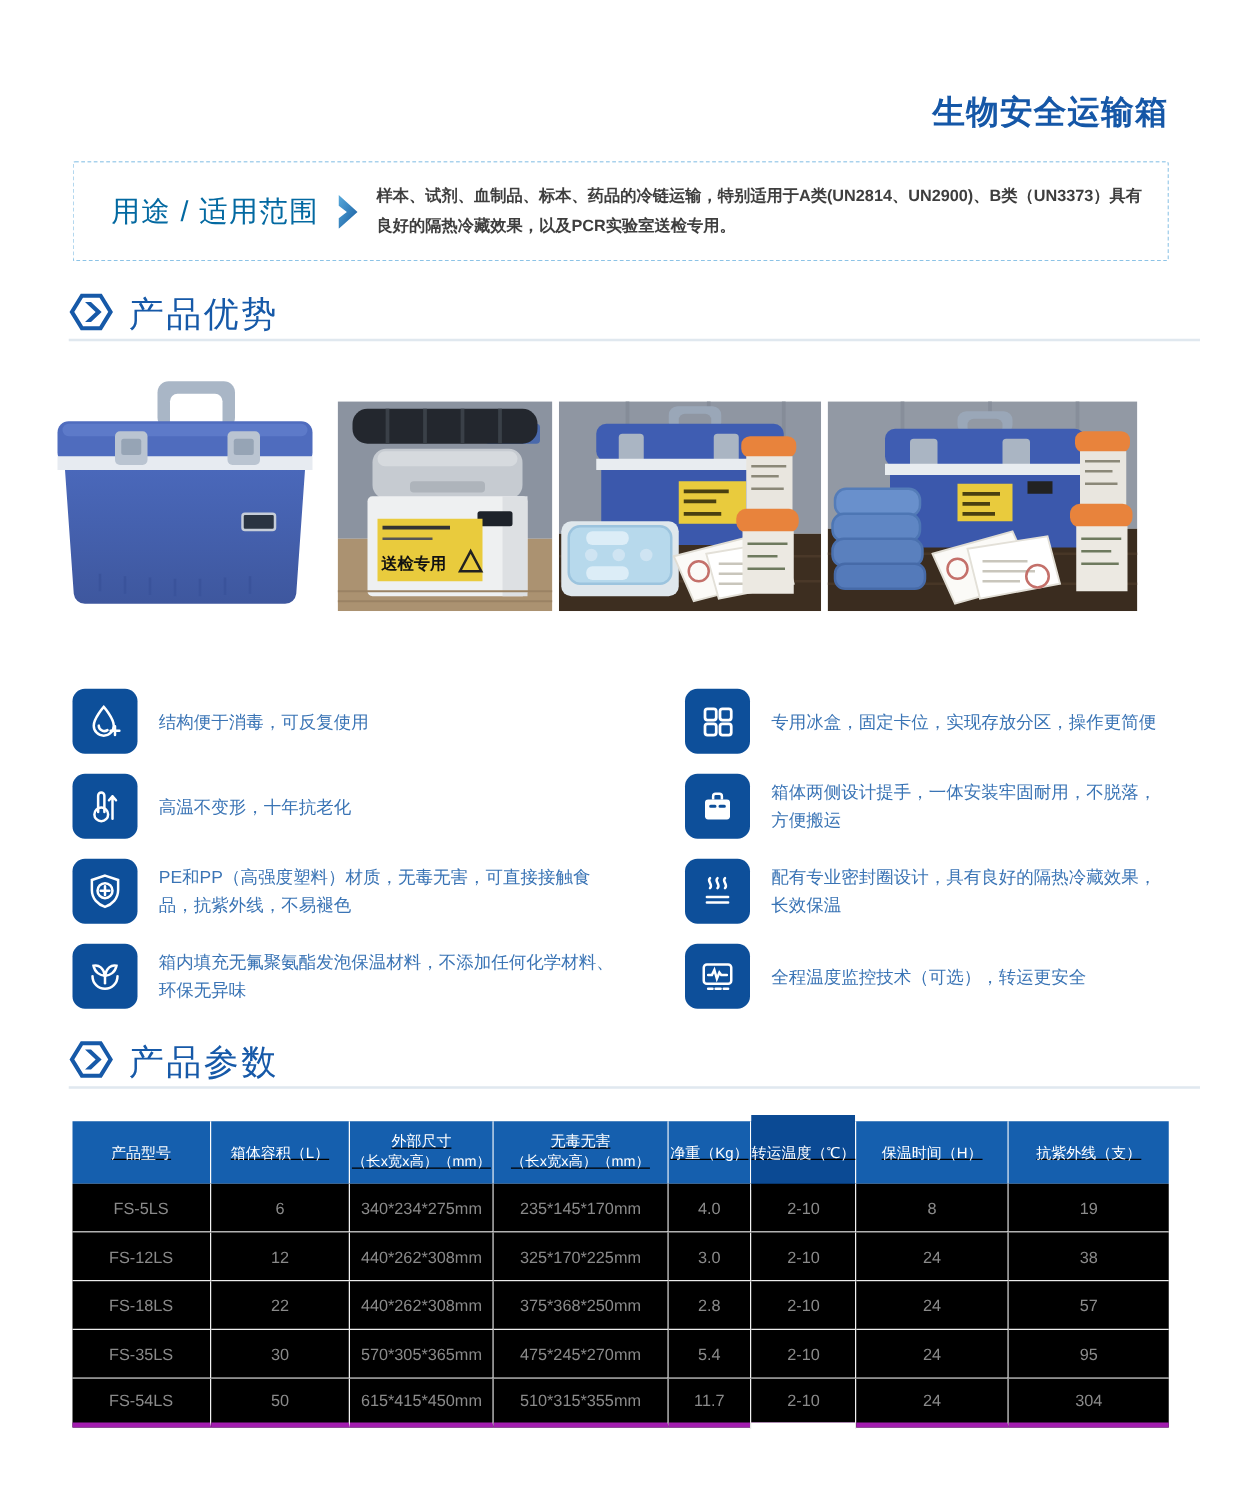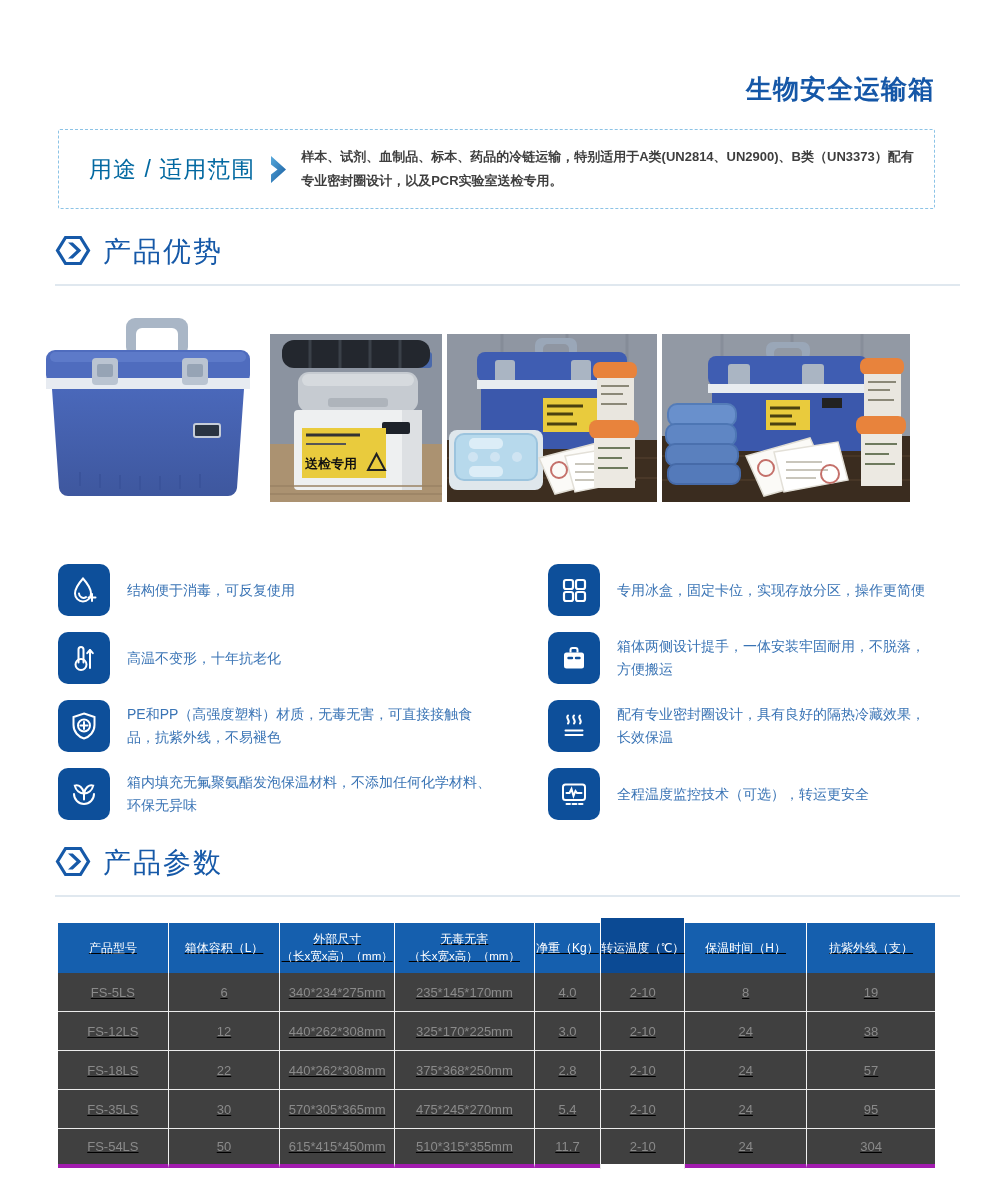--- a/index.html
+++ b/index.html
@@ -34,21 +34,20 @@
   .usage-arrow { flex: none; display: flex; align-items: center; }
   .usage-text {
     font-size: 13px; color: #3e3e3e; font-weight: bold;
     line-height: 1.85; max-width: 630px;
   }
 
   
   .section-header {
     display: flex; align-items: center; gap: 12px;
     margin: 24px 30px 0 55px;
-    padding-bottom: 13px;
     border-bottom: 2px solid #e0e8ef;
   }
   .section-header .sh-title {
     font-size: 28px; color: #1659a8; font-weight: 500; letter-spacing: 2px;
   }
   .section-header.params { margin-top: 24px; }
 
   
   .photos {
     margin: 26px 55px 0 30px;
@@ -86,21 +85,21 @@
   thead th:last-child { border-right: none; }
   thead th.hl::before {
     content: ""; position: absolute; left: 0; right: 0; top: -5px; bottom: -5px;
     background: #0b4a94; z-index: 0;
   }
   .h-inner { position: relative; z-index: 1; display: block; line-height: 1.5; }
   .h-sub { display: block; font-size: 11.5px; }
   .h-sub:empty { display: none; }
   tbody td {
     height: 39px; text-align: center; vertical-align: middle;
-    color: #8a8a8a; font-size: 13px; background: #404040;
+    color: #8a8a8a; font-size: 13px; background: #000000;
     border-bottom: 1px solid #ececec;
     border-right: 1px solid #f1f1f1;
     position: relative;
   }
   tbody td:last-child { border-right: none; }
   tbody tr:last-child td { border-bottom: 4px solid #a21caf; }
   tbody tr:last-child td.hl::after {
     content: ""; position: absolute; left: -1px; right: -1px; top: 100%; height: 5px;
     background: #fff; border-left: 1px solid #e6e6e6; border-right: 1px solid #e6e6e6;
   }
@@ -118,21 +117,21 @@
       <svg width="20" height="27" viewBox="0 0 20 27">
         <defs>
           <linearGradient id="ag" x1="0" y1="0" x2="1" y2="1">
             <stop offset="0" stop-color="#58aadc"></stop>
               <stop offset="1" stop-color="#155a9e"></stop>
           </linearGradient>
         </defs>
         <path d="M3 0 L18 13.5 L3 27 L3 18.5 L9.5 13.5 L3 8.5 Z" fill="url(#ag)"></path>
       </svg>
     </span>
-    <p class="usage-text">样本、试剂、血制品、标本、药品的冷链运输，特别适用于A类(UN2814、UN2900)、B类（UN3373）配有专业密封圈设计，以及PCR实验室送检专用。</p>
+    <p class="usage-text">样本、试剂、血制品、标本、药品的冷链运输，特别适用于A类(UN2814、UN2900)、B类（UN3373）具有良好的隔热冷藏效果，以及PCR实验室送检专用。</p>
   </div>
 
   <div class="section-header">
     <span>
       <svg width="36" height="31" viewBox="0 0 36 31">
         <path d="M10.5 2.5 L25.5 2.5 L33.5 15.5 L25.5 28.5 L10.5 28.5 L2.5 15.5 Z" fill="none" stroke="#1659a8" stroke-width="3.2"></path>
         <path d="M13 7.5 L21.5 15.5 L13 23.5 L17.8 23.5 L26.3 15.5 L17.8 7.5 Z" fill="#1659a8"></path>
       </svg>
     </span>
     <span class="sh-title">产品优势</span>

